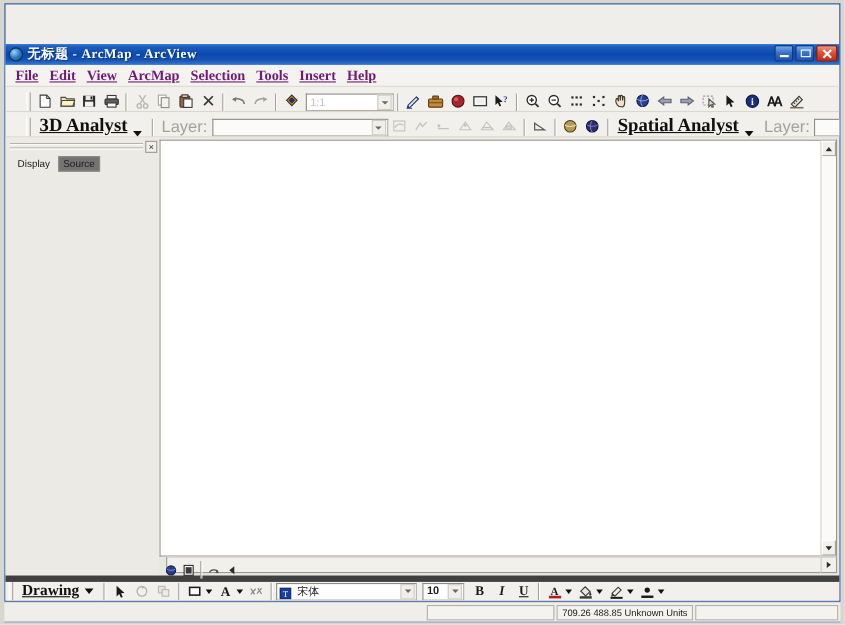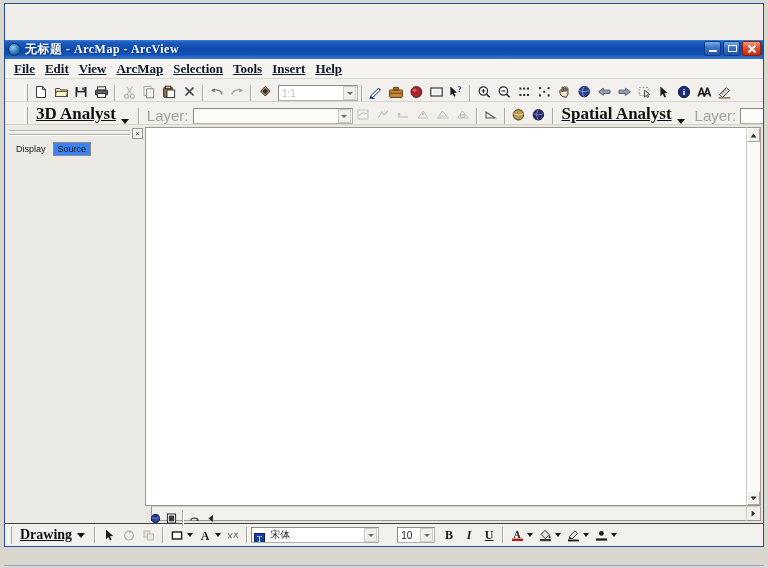--- a/index.html
+++ b/index.html
@@ -84,21 +84,21 @@
     height: 20px;
     background: #f4f3ef;
     display: flex; align-items: center;
     padding-left: 4px;
     border-bottom: 1px solid #dcd9d0;
     flex: 0 0 auto;
   }
   .menu-item {
     font-size: 13px;
     font-weight: bold;
-    color: #0f172a;
+    color: #701a75;
     padding: 1px 5px;
     font-family: "Liberation Serif", serif;
     white-space: nowrap;
     cursor: default;
   }
   .menu-item u { text-decoration: underline; }
 
   
   .toolbar {
     height: 23px;
@@ -276,21 +276,21 @@
     font-size: 9px;
     font-family: "Liberation Sans", sans-serif;
     padding: 1px 4px 1px 4px;
     color: #1a1a1a;
     border: 1px solid transparent;
     white-space: nowrap;
     margin-top: 28px;
   }
   .toc-tab.active {
     border: 1px solid #8e8b84;
-    background: #3b82f6;
+    background: #737373;
   }
 
   
   .mapwrap {
     flex: 1 1 auto;
     display: flex; flex-direction: column;
     padding: 2px 2px 2px 0;
     min-width: 0;
   }
   .maprow {
@@ -351,21 +351,21 @@
   .mini-btn {
     width: 13px; height: 13px;
     display: flex; align-items: center; justify-content: center;
   }
 
   
   .drawbar {
     height: 23px;
     background: #f1f0ec;
     display: flex; align-items: center;
-    border-top: 1px solid #404040;
+    border-top: 6px solid #404040;
     flex: 0 0 auto;
     padding-left: 2px;
     overflow: hidden;
   }
   .color-btn {
     display: flex; align-items: center;
     flex: 0 0 auto;
   }
 
   
@@ -820,21 +820,21 @@
           <span style="width:11px;height:11px;margin:0 2px 0 2px;flex:0 0 auto;">
             <svg width="11" height="11" viewBox="0 0 11 11">
                 <rect x="0.5" y="0.5" width="10" height="10" fill="#1b3fa0" stroke="#0c1f60"></rect>
                 <text x="5.5" y="8.6" font-size="8" fill="#fff" text-anchor="middle" font-family="serif">T</text>
               </svg>
           </span>
           <span class="cval" style="font-size:10px;">宋体</span>
         </span>
         <span class="cbtn"></span>
       </div>
-      <div class="combo" style="width:38px;margin-left:18px;">
+      <div class="combo" style="width:38px;margin-left:5px;font-weight:bold;">
         <span class="cval">10</span>
         <span class="cbtn"></span>
       </div>
 
       <div class="tb-btn" style="margin-left:4px;">
         <span style="font-size:12px;font-weight:bold;font-family:'Liberation Serif',serif;color:#1a1a1a;">B</span>
       </div>
       <div class="tb-btn">
         <span class="bold-i" style="font-size:12px;font-family:'Liberation Serif',serif;color:#1a1a1a;">I</span>
       </div>
@@ -904,14 +904,19 @@
           <path d="M9.8 8.2 L6.6 7.6 L8.8 5.2 Z" fill="#4a4a4a"></path>
         </svg>
     </span>
     <span class="mini-btn">
       <svg width="8" height="9" viewBox="0 0 8 9">
           <path d="M6 0.8 L1.4 4.4 L6 8 Z" fill="#2b2b2b"></path>
         </svg>
     </span>
   </div>
 
+  <div class="statusbar">
+    <span class="status-cell pad"></span>
+    <span class="status-cell coords">709.26  488.85 Unknown Units</span>
+    <span class="status-cell" style="width:130px;"></span>
+  </div>
   <div class="statusline"></div>
 </div>
 
 </body></html>

